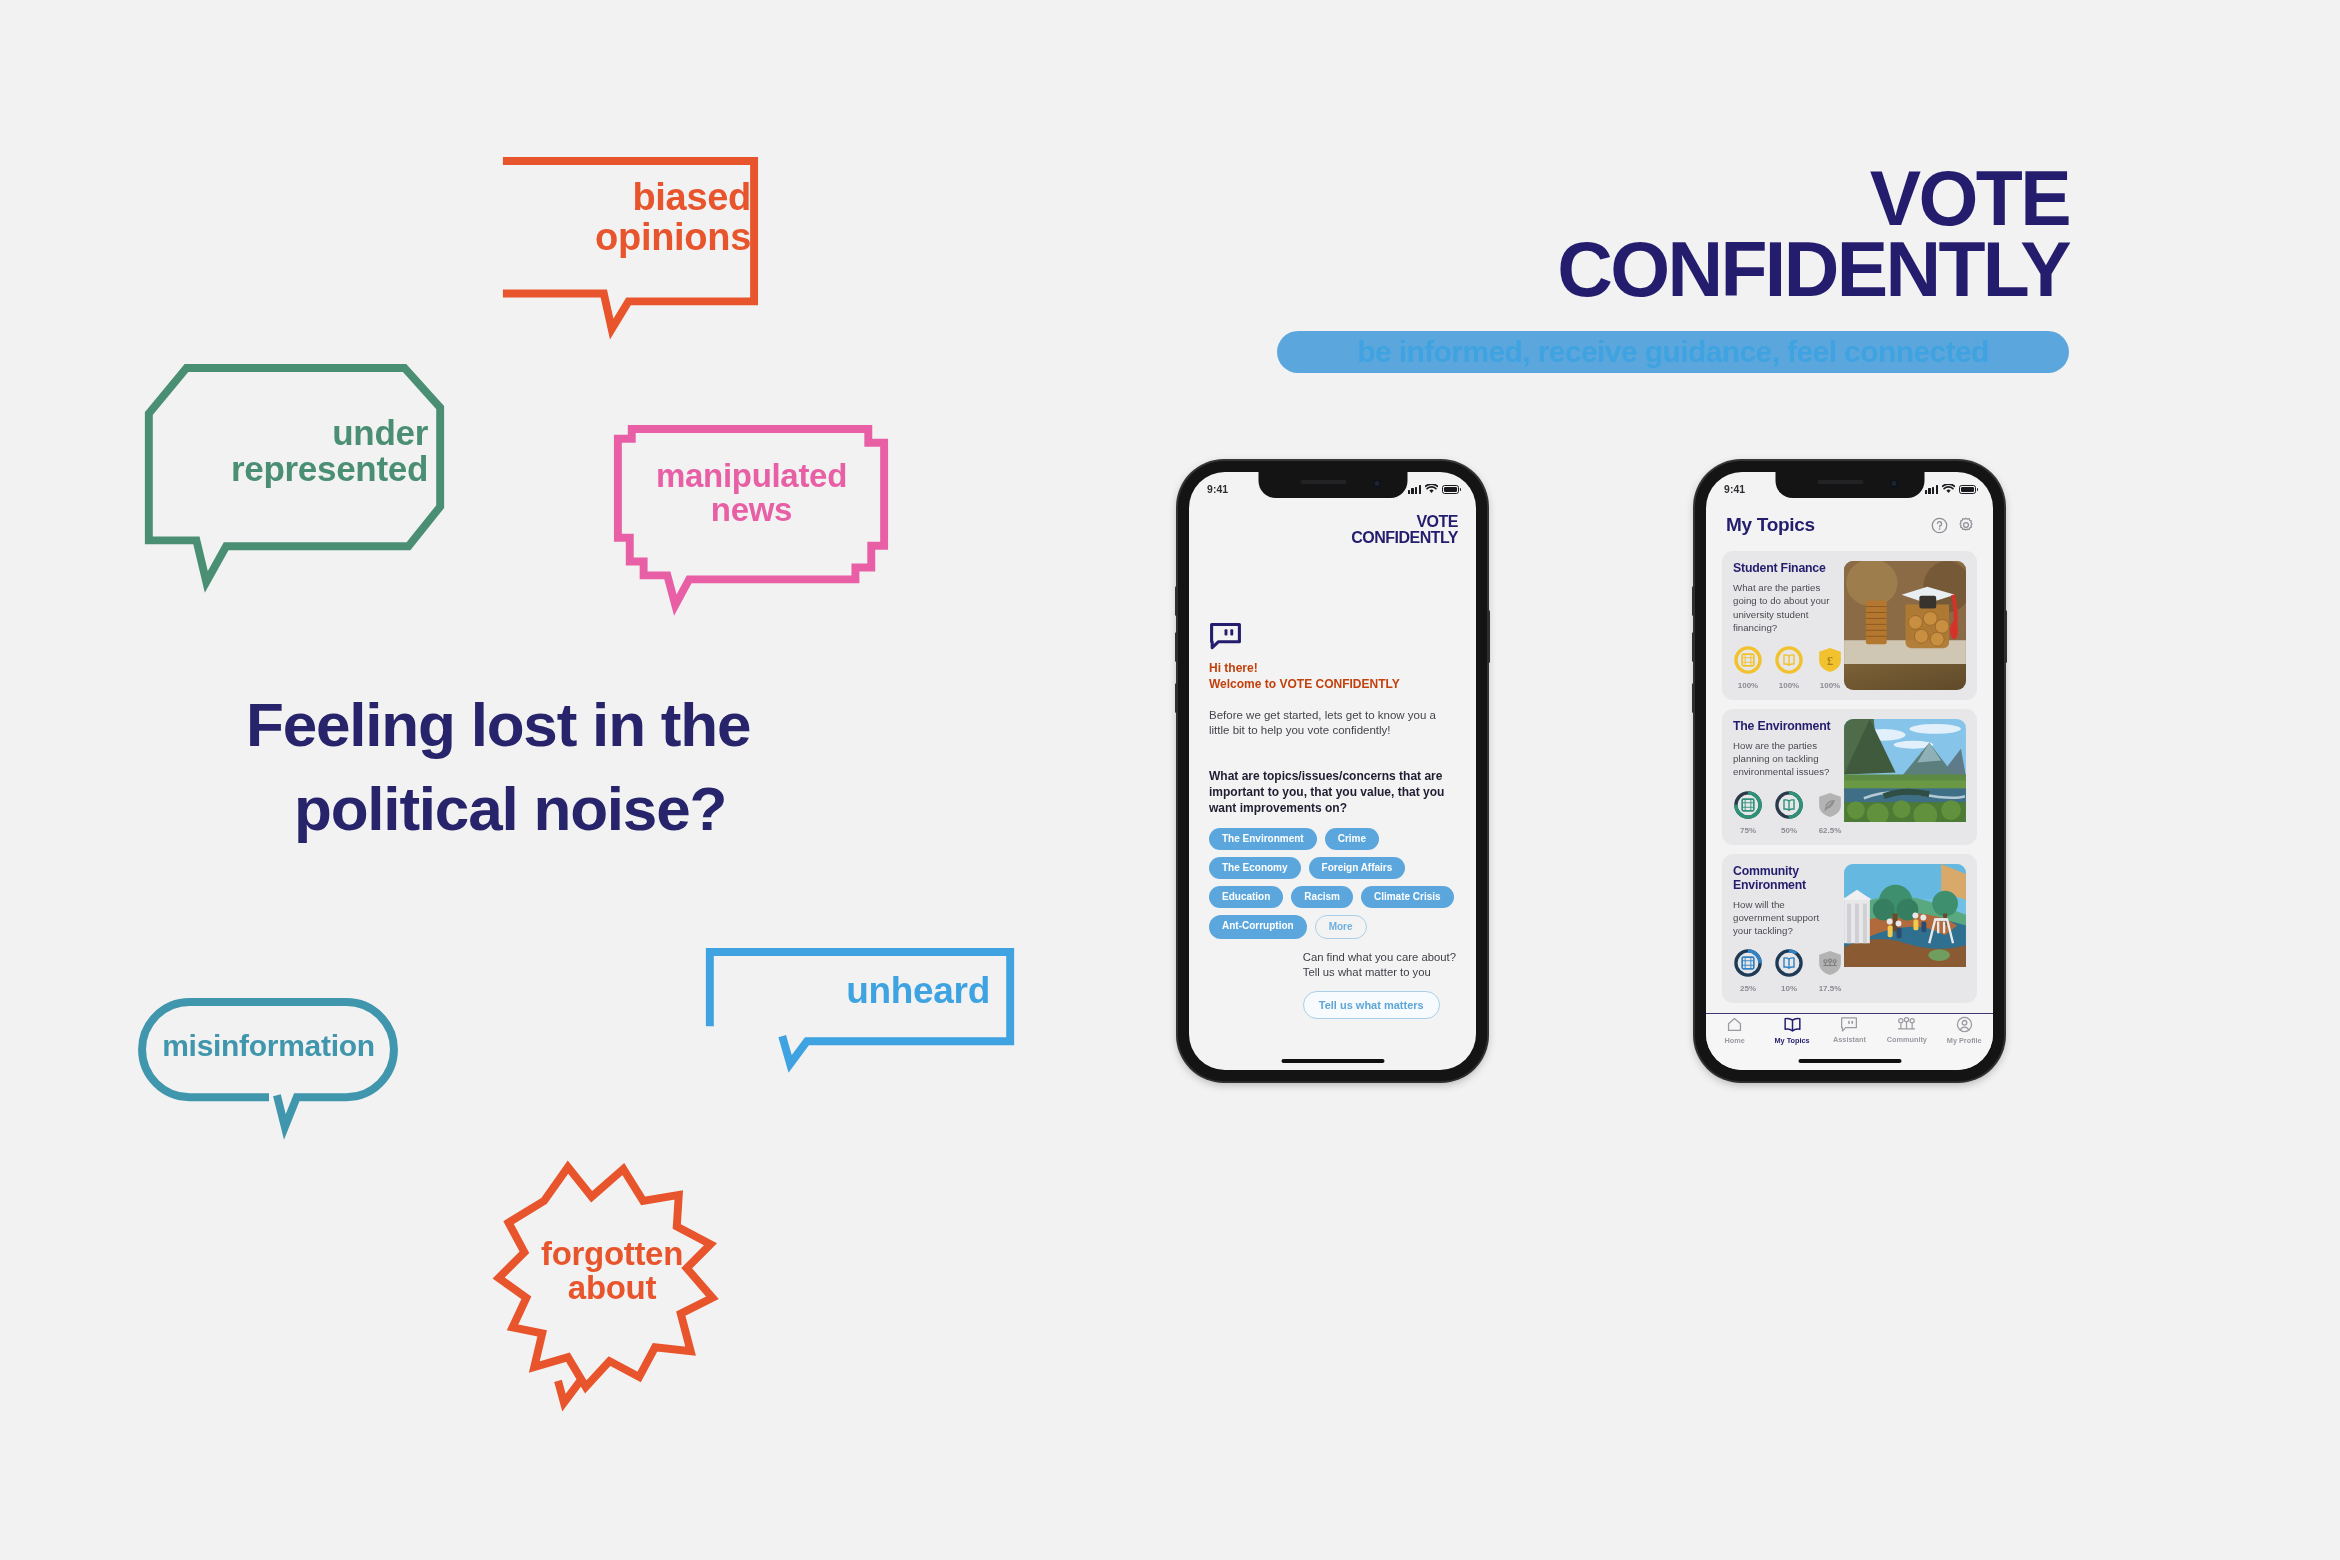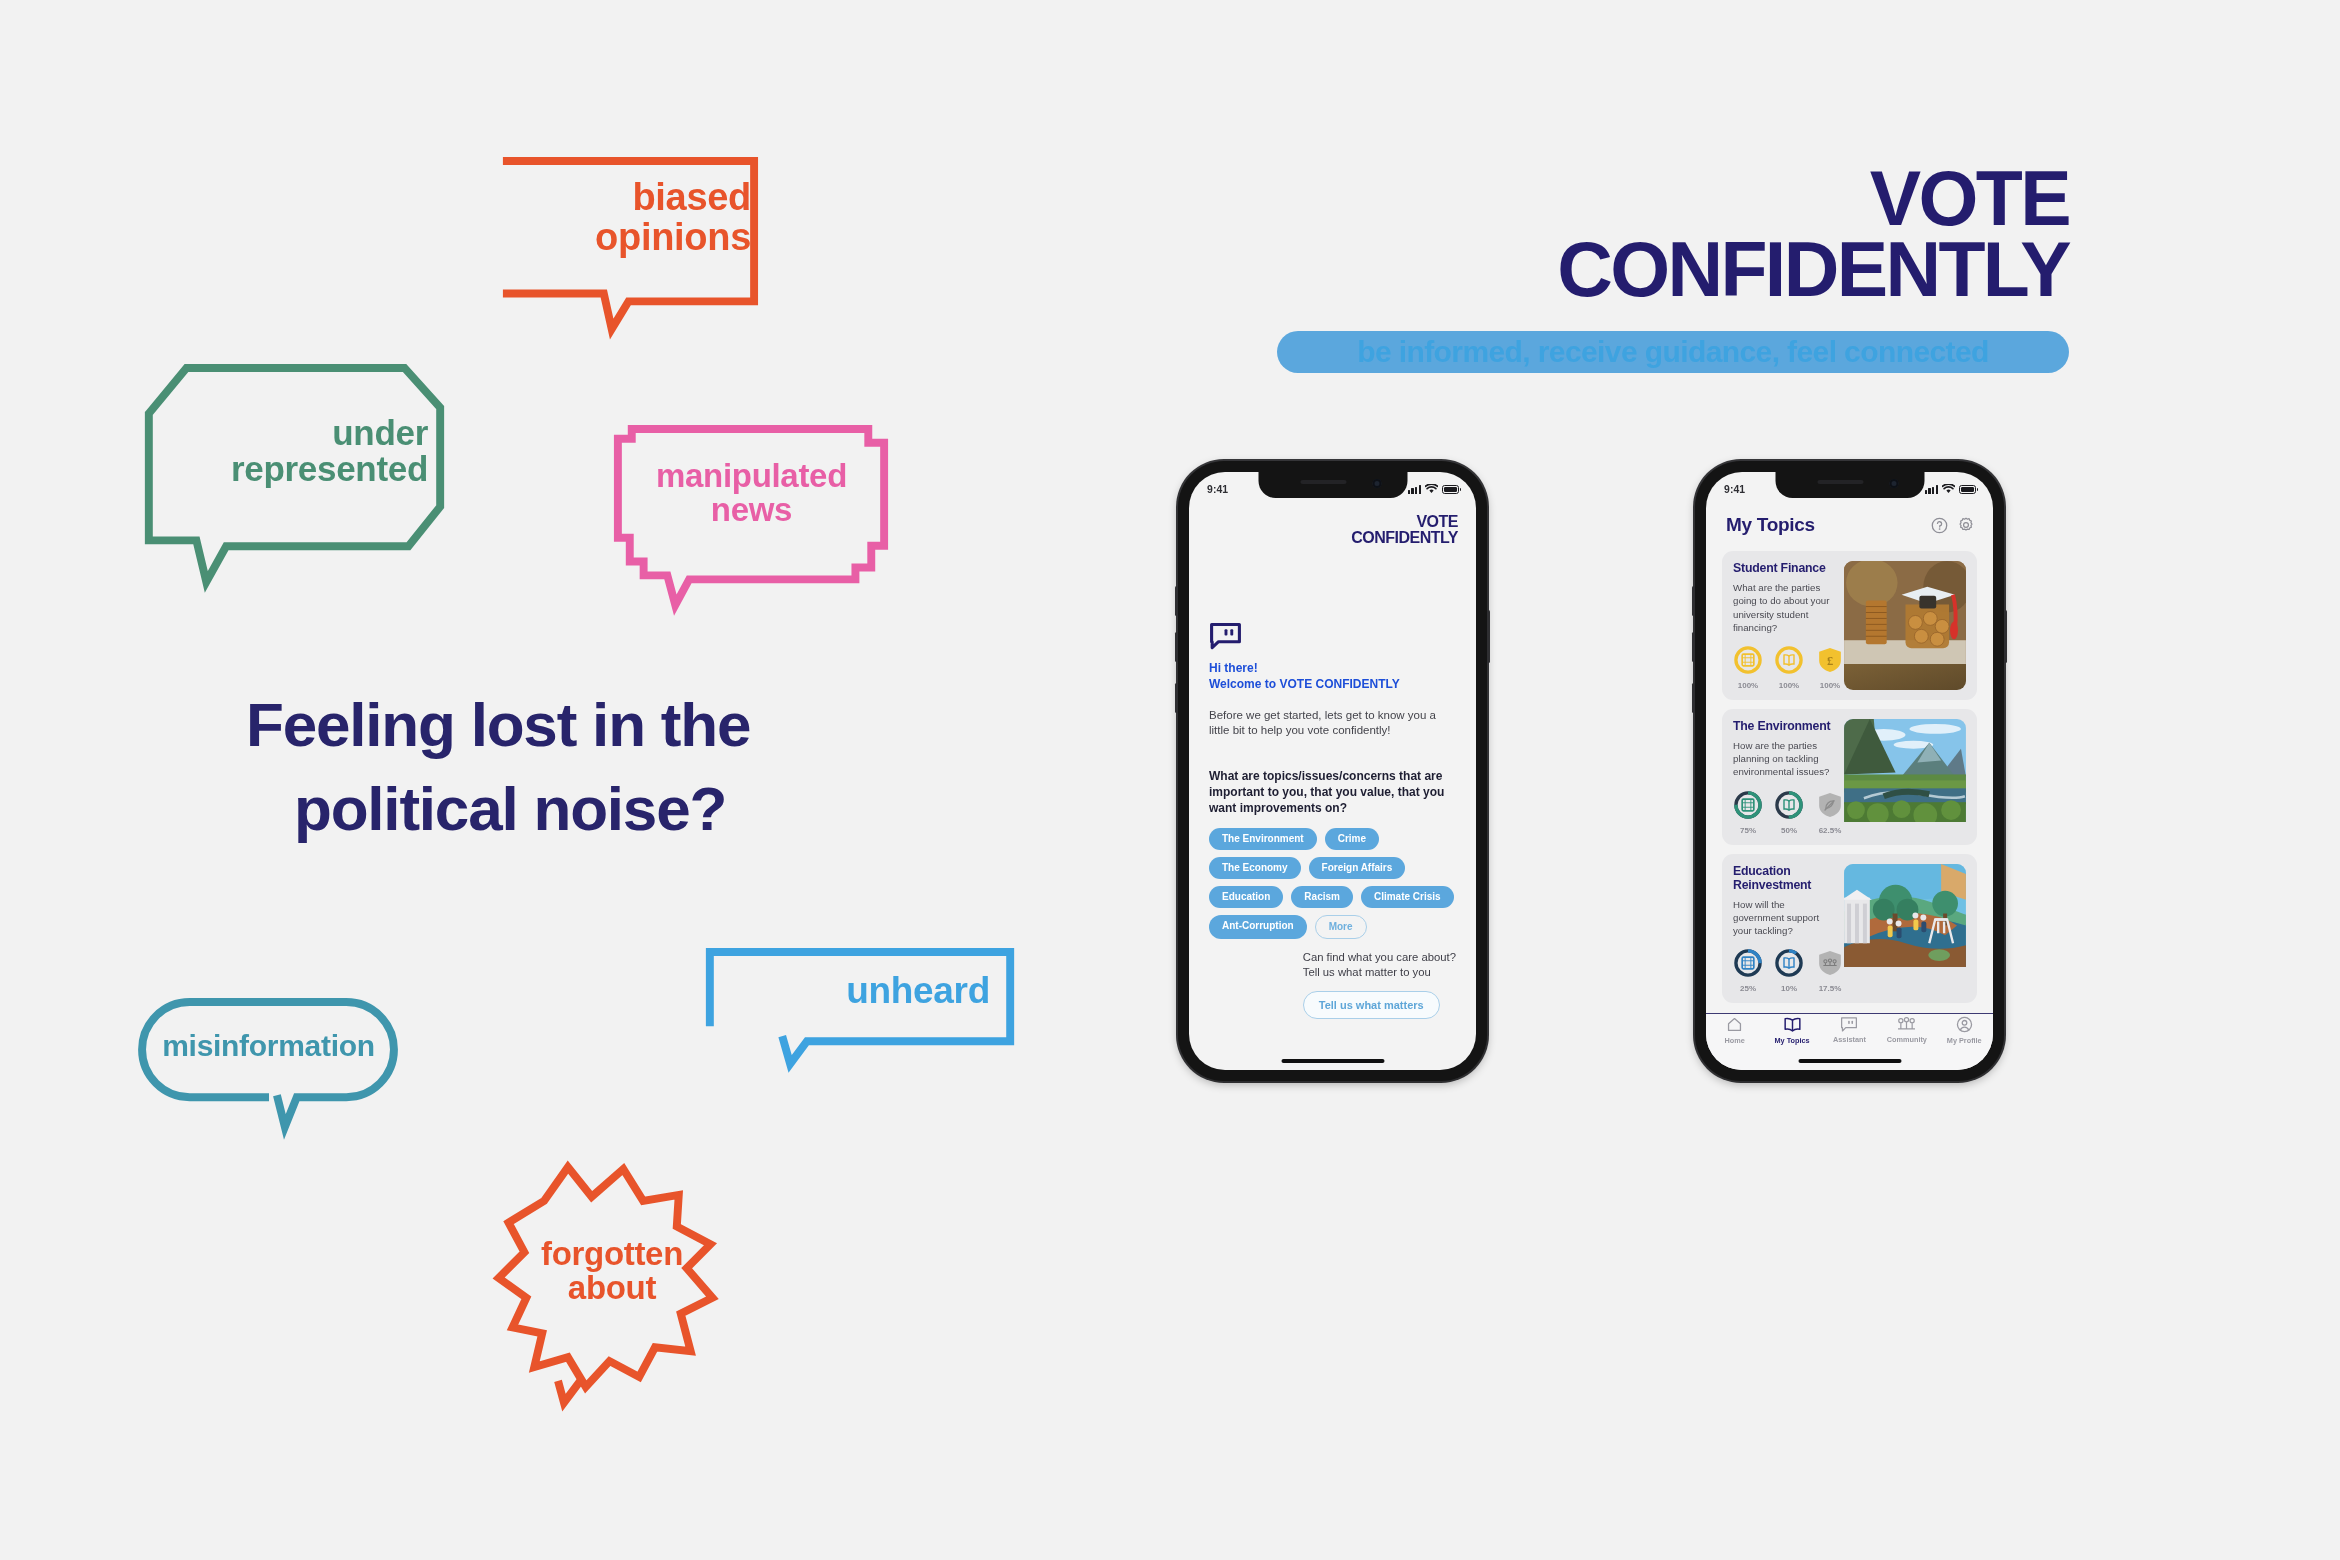--- a/index.html
+++ b/index.html
@@ -99,21 +99,21 @@
   .homebar{
     position:absolute; bottom:7px; left:50%; transform:translateX(-50%);
     width:103px; height:4px; border-radius:3px; background:#0f0f10; z-index:8;
   }
 
   
   .p1-logo{ position:absolute; right:18px; top:42px; text-align:right;
     color:#241d6e; font-weight:800; font-size:16px; line-height:1.02; letter-spacing:-0.5px;}
   .p1-body{ position:absolute; left:20px; right:20px; top:150px; }
   .chat-ico{ width:33px;height:28px; display:block; }
-  .hi{ margin-top:11px; color:#1d4ed8; font-size:12px; font-weight:600; line-height:1.32;}
+  .hi{ margin-top:11px; color:#c2410c; font-size:12px; font-weight:600; line-height:1.32;}
   .hi b{ font-weight:800; }
   .intro{ margin-top:15px; color:#44444b; font-size:11.5px; line-height:1.36; }
   .q{ margin-top:30px; color:#1e1e32; font-size:12px; font-weight:700; line-height:1.33; }
   .tags{ margin-top:11px; display:flex; flex-wrap:wrap; gap:7px 8px; }
   .tag{
     background:#5ba7dd; color:#fff; font-size:10px; font-weight:600;
     border-radius:30px; padding:6px 13px; white-space:nowrap; line-height:1;
   }
   .tag.more{ background:transparent; color:#6fb0de; border:1.3px solid #a9cfe9; }
   .p1-foot{ position:absolute; right:20px; bottom:51px; text-align:left; }
@@ -441,21 +441,21 @@
                 <circle cx="58" cy="91" r="9"></circle>
                   <circle cx="82" cy="97" r="12"></circle>
                 <circle cx="108" cy="92" r="10"></circle>
               </g>
             </svg>
           </div>
         </div>
 
         <div class="card">
           <div class="cl">
-            <h3>Education Reinvestment</h3>
+            <h3>Community Environment</h3>
             <p>How will the government support your tackling?</p>
             <div class="meters">
               <div class="meter">
                 <svg width="30" height="30" viewBox="0 0 36 36">
                   <circle cx="18" cy="18" r="14.5" fill="none" stroke="#1e3a54" stroke-width="4"></circle>
                   <circle cx="18" cy="18" r="14.5" fill="none" stroke="#2f82c4" stroke-width="4" stroke-dasharray="22.8 91.1" transform="rotate(-90 18 18)"></circle>
                   <rect x="11" y="11" width="14" height="14" rx="1.5" fill="none" stroke="#2f82c4" stroke-width="2"></rect>
                   <path d="M14.6 11v14M21.4 11v14M11 15.3h14M11 20.7h14" stroke="#2f82c4" stroke-width="1.1"></path>
                 </svg>
                 <div class="pct">25%</div>

